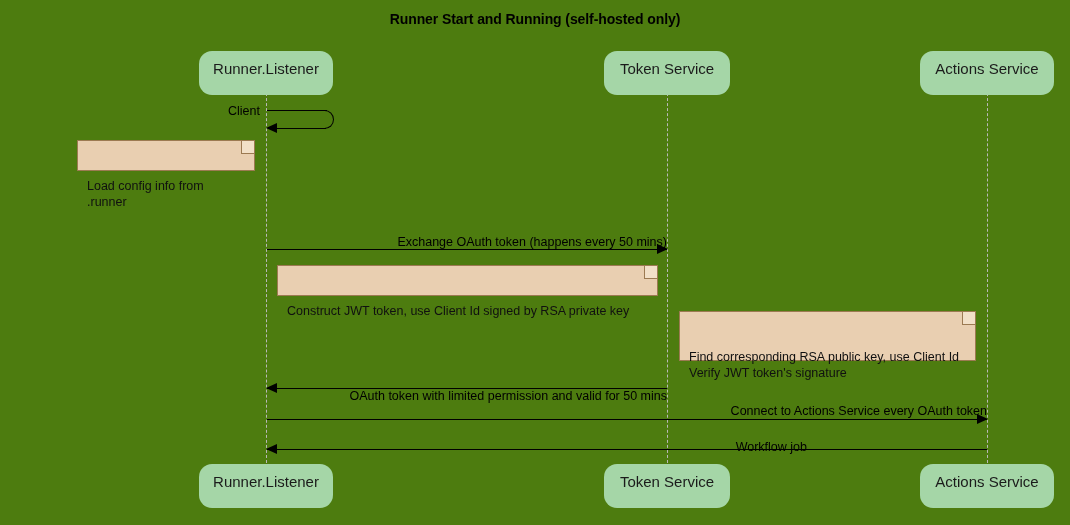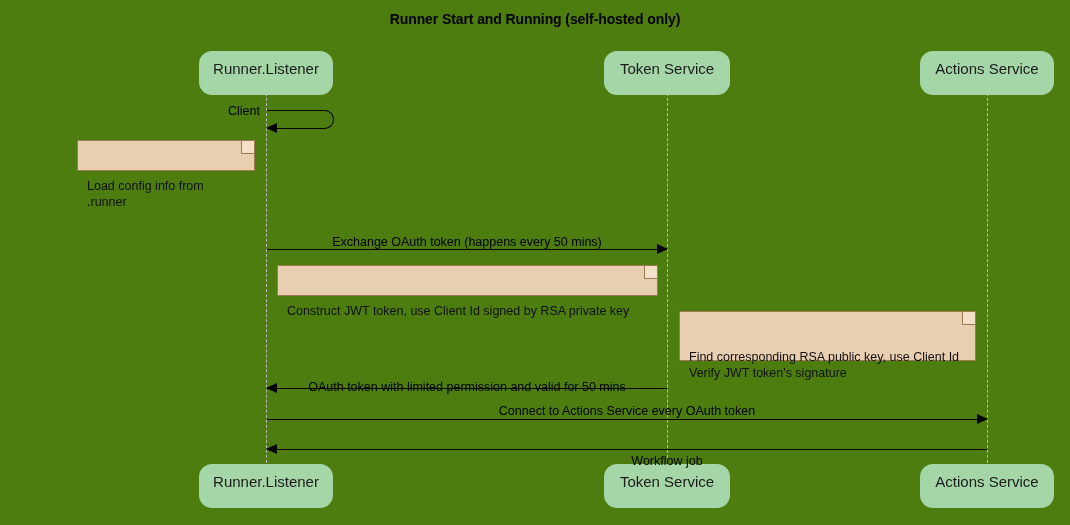--- a/index.html
+++ b/index.html
@@ -94,21 +94,21 @@
     border-left: 11px solid #000000;
   }
   .arrow-head.left {
     border-right: 11px solid #000000;
   }
   .msg-label {
     position: absolute;
     font-size: 12.5px;
     color: #000000;
     white-space: nowrap;
-    text-align: center;
+    text-align: right;
   }
 
   
   .self-loop {
     position: absolute;
   }
   .self-loop .seg-top,
   .self-loop .seg-bottom {
     position: absolute;
     height: 0;
@@ -180,23 +180,23 @@
   </div>
 
   <div class="note" style="left:679px; top:311px; width:297px; height:50px;">
     <span class="fold"></span>
     <span>Find corresponding RSA public key, use Client Id
 Verify JWT token's signature</span>
   </div>
 
   <div class="msg-line" style="left:267px; top:388px; width:400px;"></div>
   <div class="arrow-head left" style="left:266px; top:383px;"></div>
-  <div class="msg-label" style="left:267px; top:380px; width:400px;">OAuth token with limited permission and valid for 50 mins</div>
+  <div class="msg-label" style="left:267px; top:389px; width:400px;">OAuth token with limited permission and valid for 50 mins</div>
 
   <div class="msg-line" style="left:267px; top:419px; width:720px;"></div>
   <div class="arrow-head right" style="left:977px; top:414px;"></div>
   <div class="msg-label" style="left:267px; top:404px; width:720px;">Connect to Actions Service every OAuth token</div>
 
   <div class="msg-line" style="left:267px; top:449px; width:720px;"></div>
   <div class="arrow-head left" style="left:266px; top:444px;"></div>
-  <div class="msg-label" style="left:527px; top:454px; width:280px;">Workflow job</div>
+  <div class="msg-label" style="left:527px; top:440px; width:280px;">Workflow job</div>
 
 </div>
 
 </body></html>

